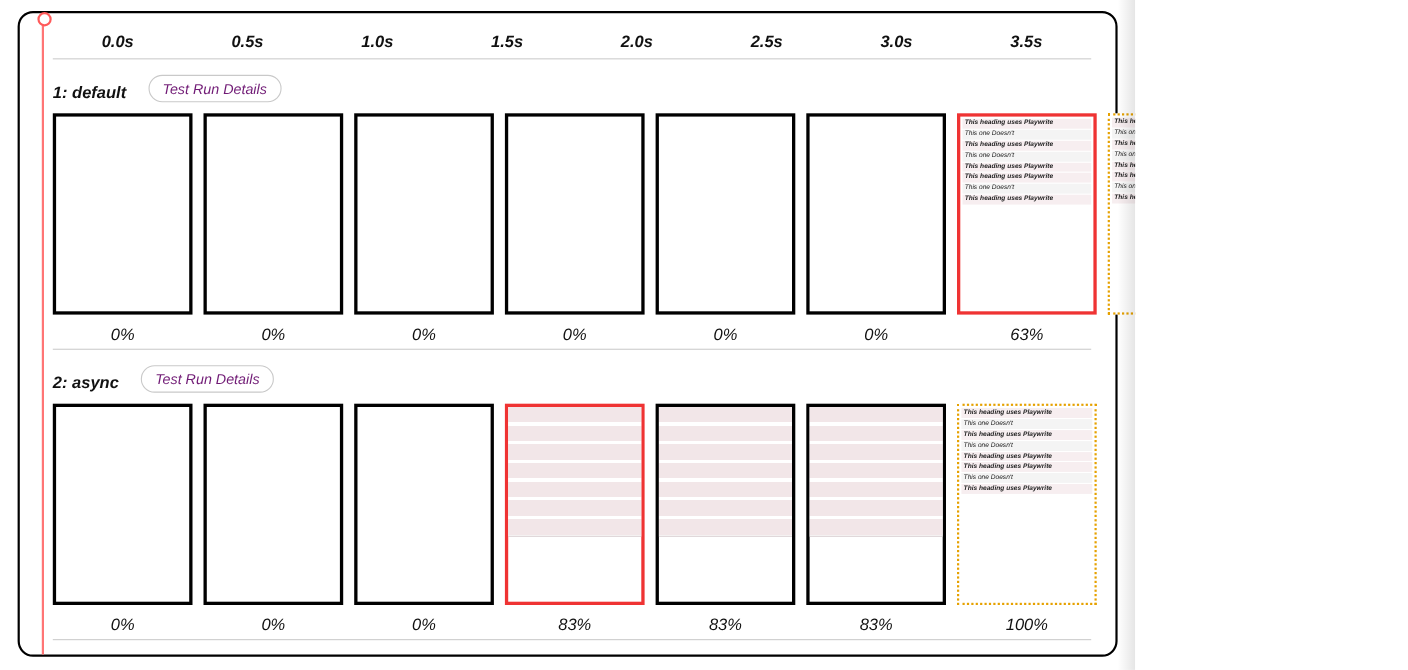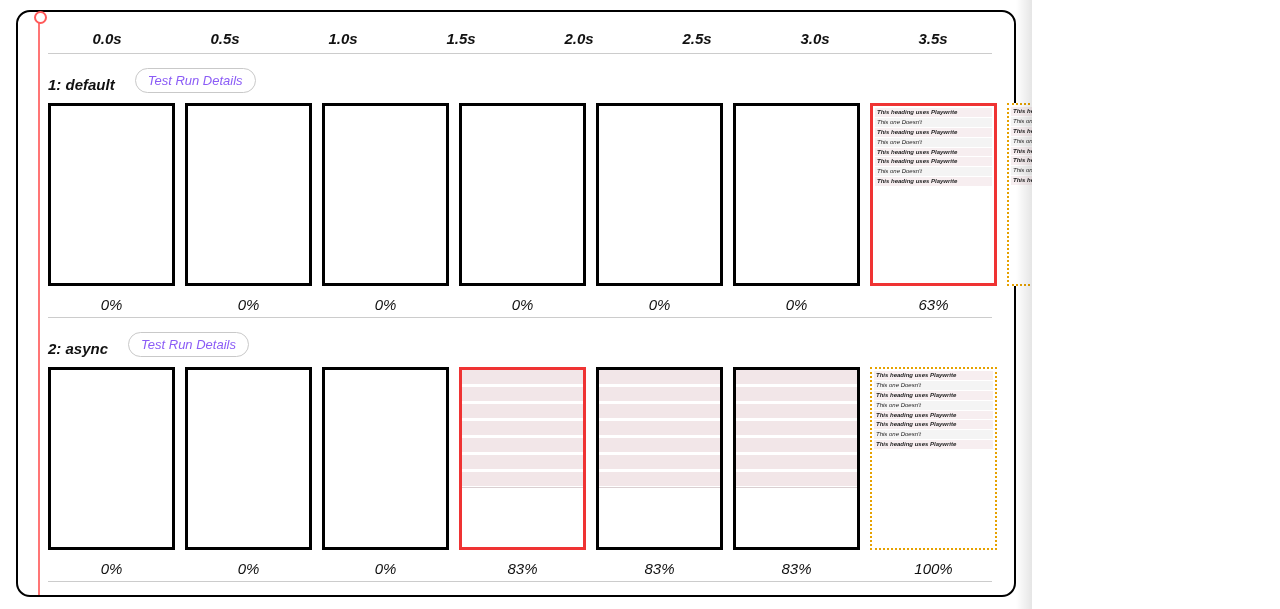--- a/index.html
+++ b/index.html
@@ -24,21 +24,21 @@
 
   .timeline { display: grid; grid-template-columns: repeat(8, 1fr); margin-bottom: 6px; }
   .timeline span { font-weight: 700; font-size: 15px; text-align: center; }
 
   .hr { border: 0; border-top: 1px solid #ccc; margin: 4px 0 14px 0; }
 
   .row-label { display: flex; align-items: flex-end; gap: 20px; margin: 4px 0 10px 0; }
   .row-label b { font-size: 15px; }
   .pill {
     display: inline-block; border: 1px solid #c9c9c9; border-radius: 18px;
-    padding: 4px 12px; font-size: 13px; color: #8b5cf6; background: #fff;
+    padding: 4px 12px; font-size: 13px; color: #701a75; background: #fff;
   }
 
   .frames { display: grid; grid-template-columns: repeat(8, 1fr); gap: 10px; }
   .col { display: flex; flex-direction: column; align-items: center; }
 
   .frame {
     width: 127px; height: 183px; background: #fff;
   }
   .b-black  { border: 3px solid #000; }
   .b-red    { border: 3px solid #ef3333; }

